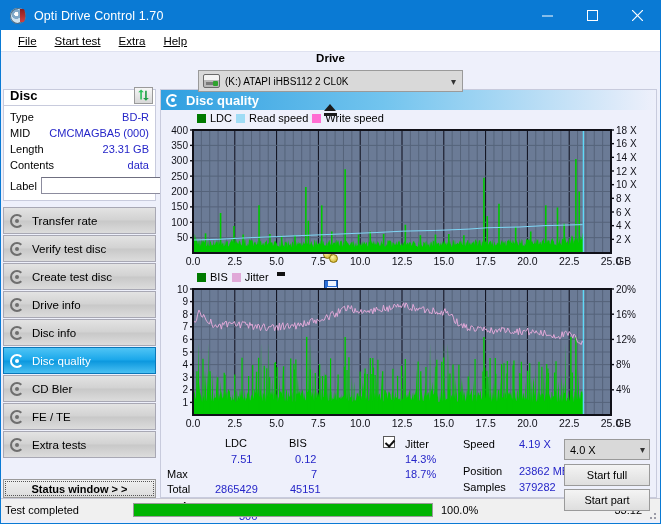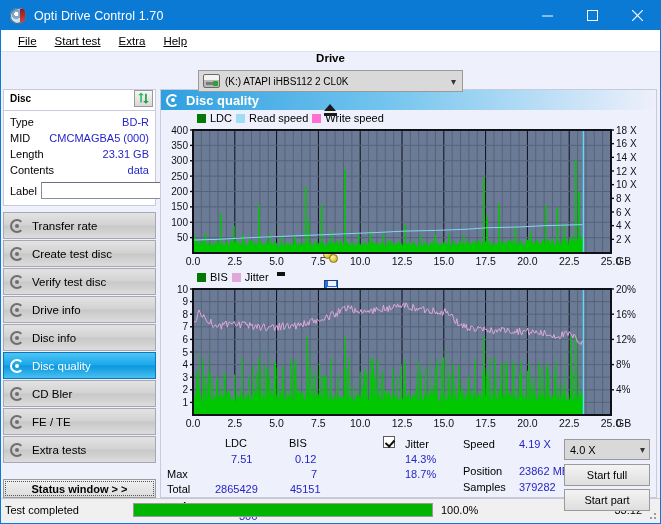--- a/index.html
+++ b/index.html
@@ -140,24 +140,24 @@
   .save-ic::after{content:"";position:absolute;left:2px;bottom:0;width:10px;height:6px;background:#eef3ff;}
   
   .body { display: flex; height: 409px; }
   .sidebar {
     width: 158px; flex: 0 0 158px;
     background: #eef0fb;
     display: flex; flex-direction: column;
     padding: 0 3px 0 2px;
   }
   .disc-head {
-    height: 22px; background: #fff;
+    height: 17px; background: #fff;
     border: 1px solid #c8cbdd;
     display: flex; align-items: center; padding: 0 2px 4px 6px;
-    font-weight: bold; font-size: 10px;
+    font-weight: bold; font-size: 13px;
   }
   .disc-head .sync-btn {
     margin-left: auto; width: 19px; height: 17px;
     background: linear-gradient(180deg,#f6f6f6,#d8d8d8);
     border: 1px solid #9a9a9a;
     display:flex;align-items:center;justify-content:center;
   }
   .disc-info {
     background: #fff; border: 1px solid #c8cbdd; border-top: none;
     padding: 3px 6px 5px 6px;
@@ -411,25 +411,25 @@
         </div>
       </div>
 
       <div class="nav">
         <div class="nav-item">
           <span class="nav-ic"></span>
           <span>Transfer rate</span>
         </div>
         <div class="nav-item">
           <span class="nav-ic"></span>
-          <span>Create test disc</span>
+          <span>Verify test disc</span>
         </div>
         <div class="nav-item">
           <span class="nav-ic"></span>
-          <span>Verify test disc</span>
+          <span>Create test disc</span>
         </div>
         <div class="nav-item">
           <span class="nav-ic"></span>
           <span>Drive info</span>
         </div>
         <div class="nav-item">
           <span class="nav-ic"></span>
           <span>Disc info</span>
         </div>
         <div class="nav-item active">

